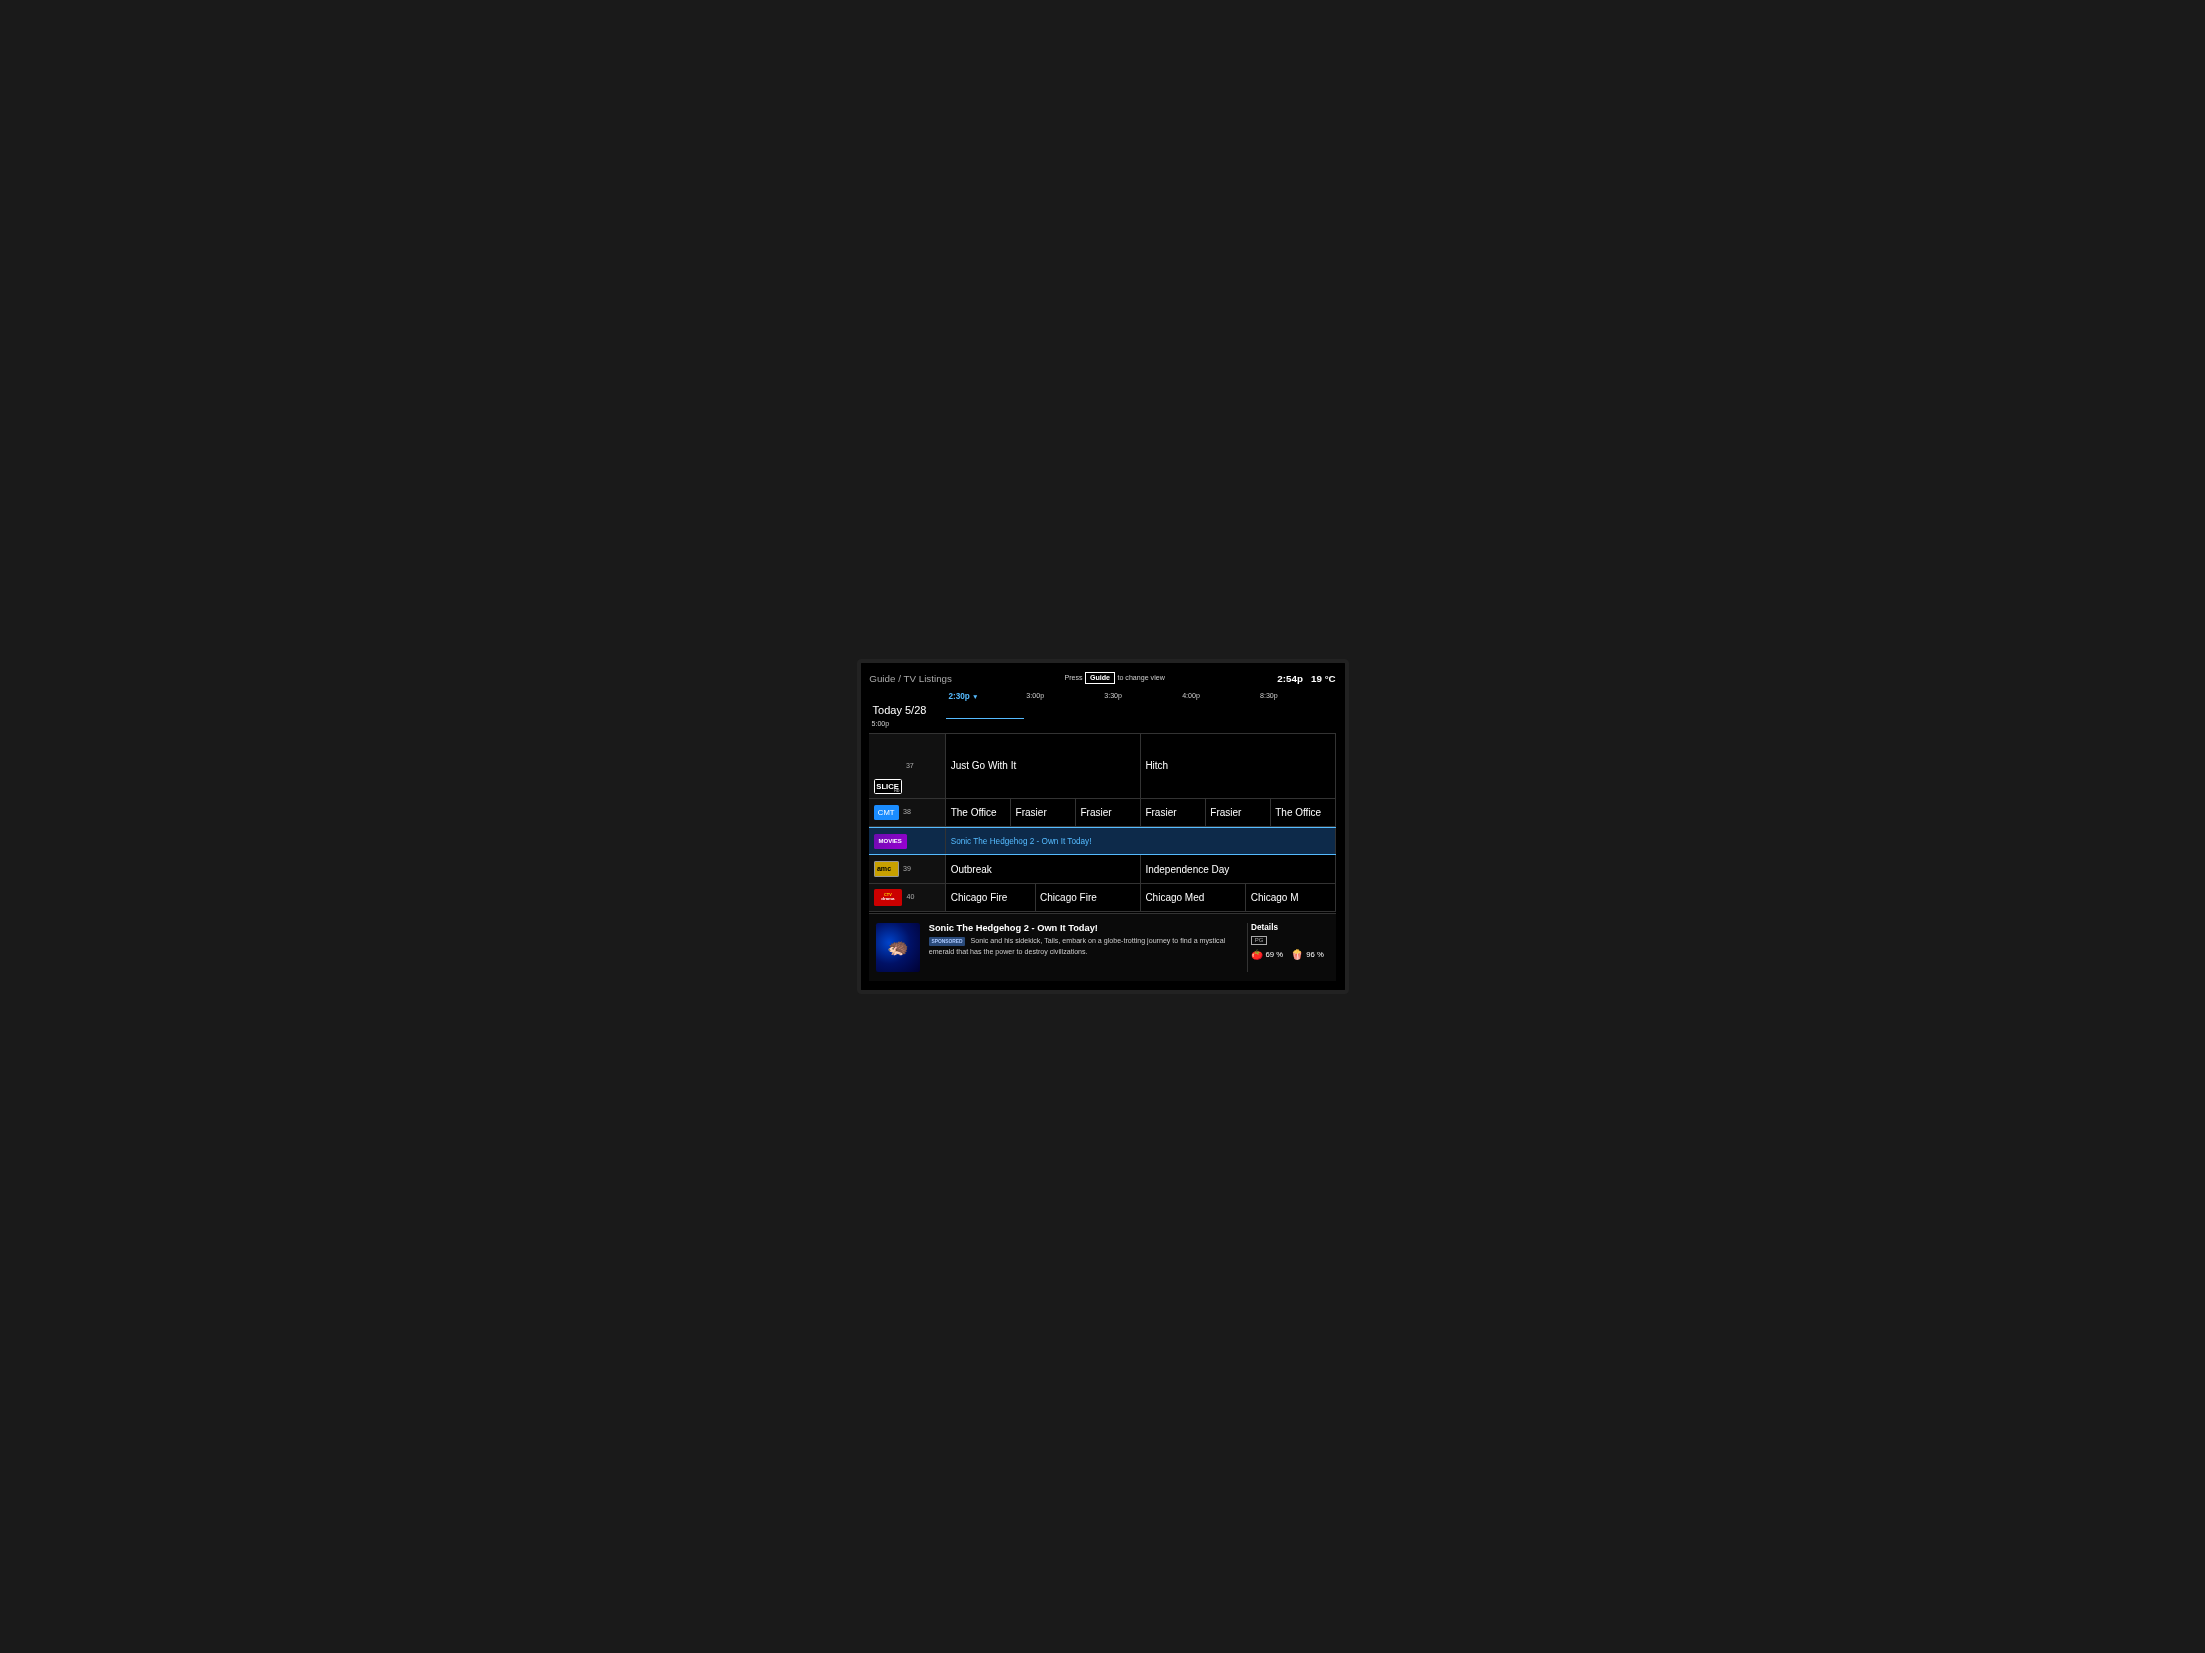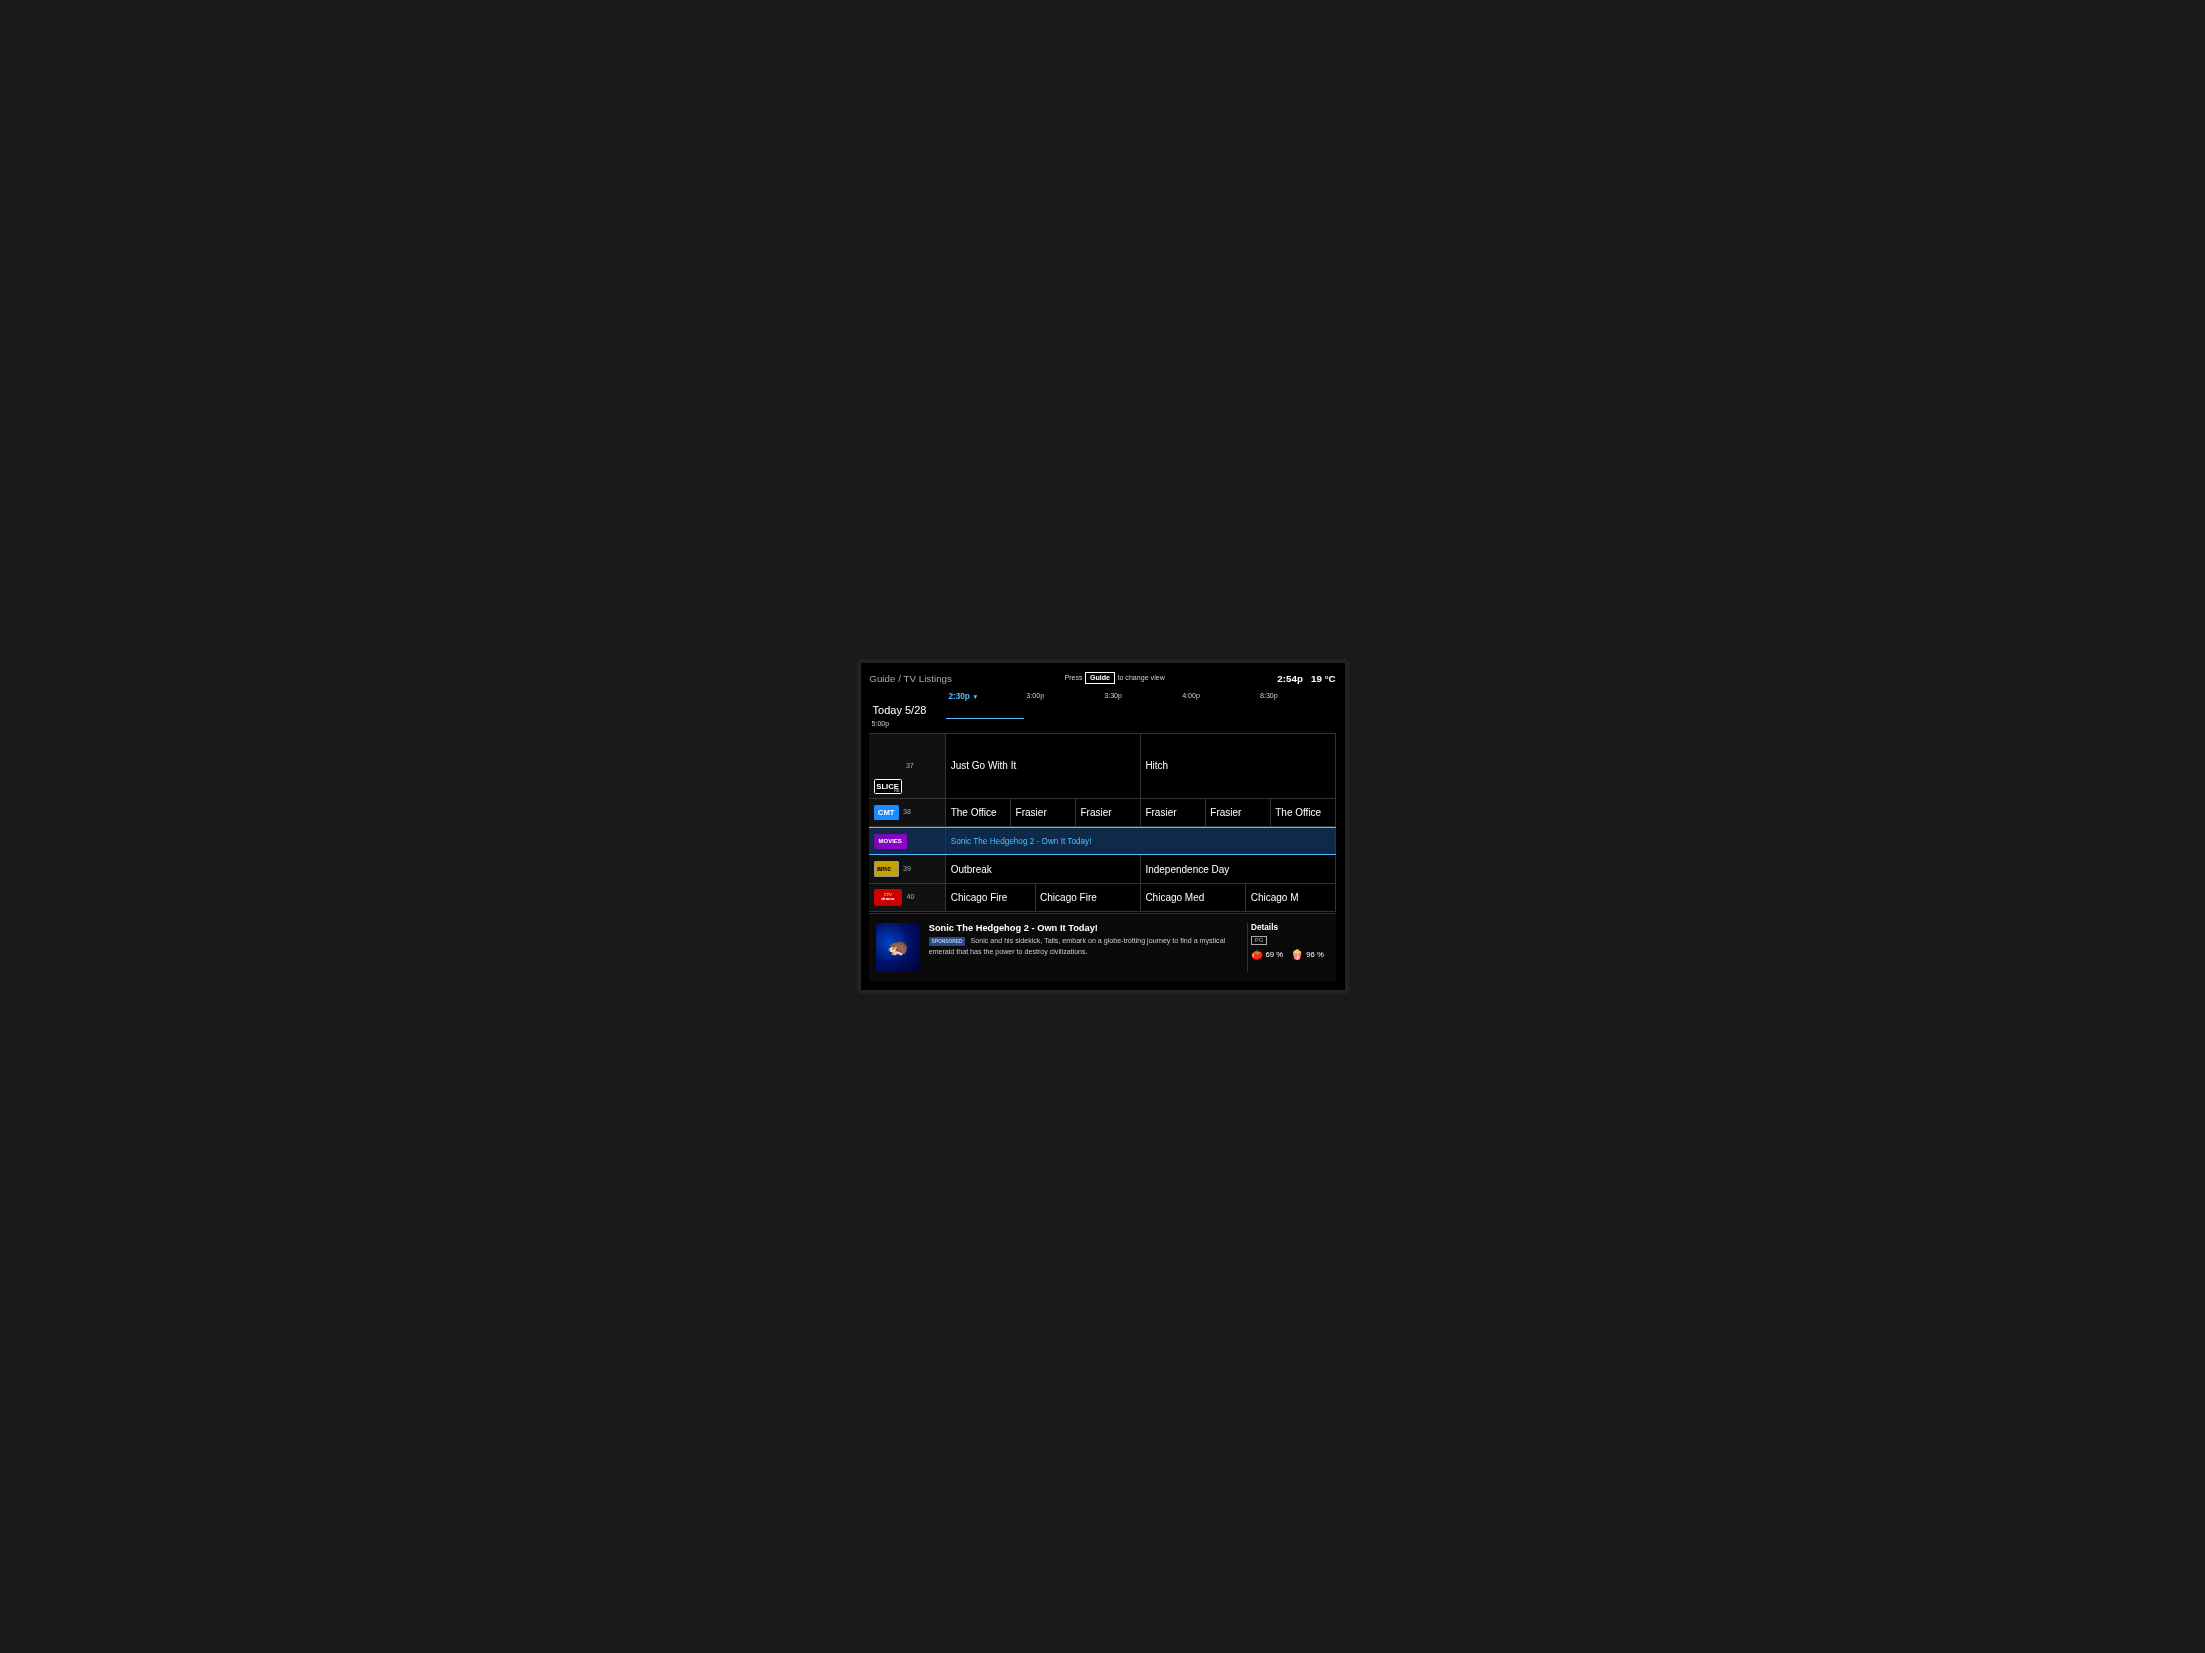--- a/index.html
+++ b/index.html
@@ -129,21 +129,21 @@
       color: #fff;
       border: 1.1px solid #fff;
       font-size: 6.6px;
       padding: 0 1.6px;
       position: relative;
     }
     .logo-cmt {
       background: #1a8cff;
       color: #fff;
       font-size: 7.7px;
-      font-weight: bold;
+      font-weight: normal;
       padding: 0 3.3px;
     }
     .logo-movies {
       background: linear-gradient(135deg, #6a0dad, #9b00d3);
       color: #fff;
       font-size: 6px;
       font-weight: bold;
       padding: 0 2.2px;
       min-width: 33px;
       justify-content: center;

